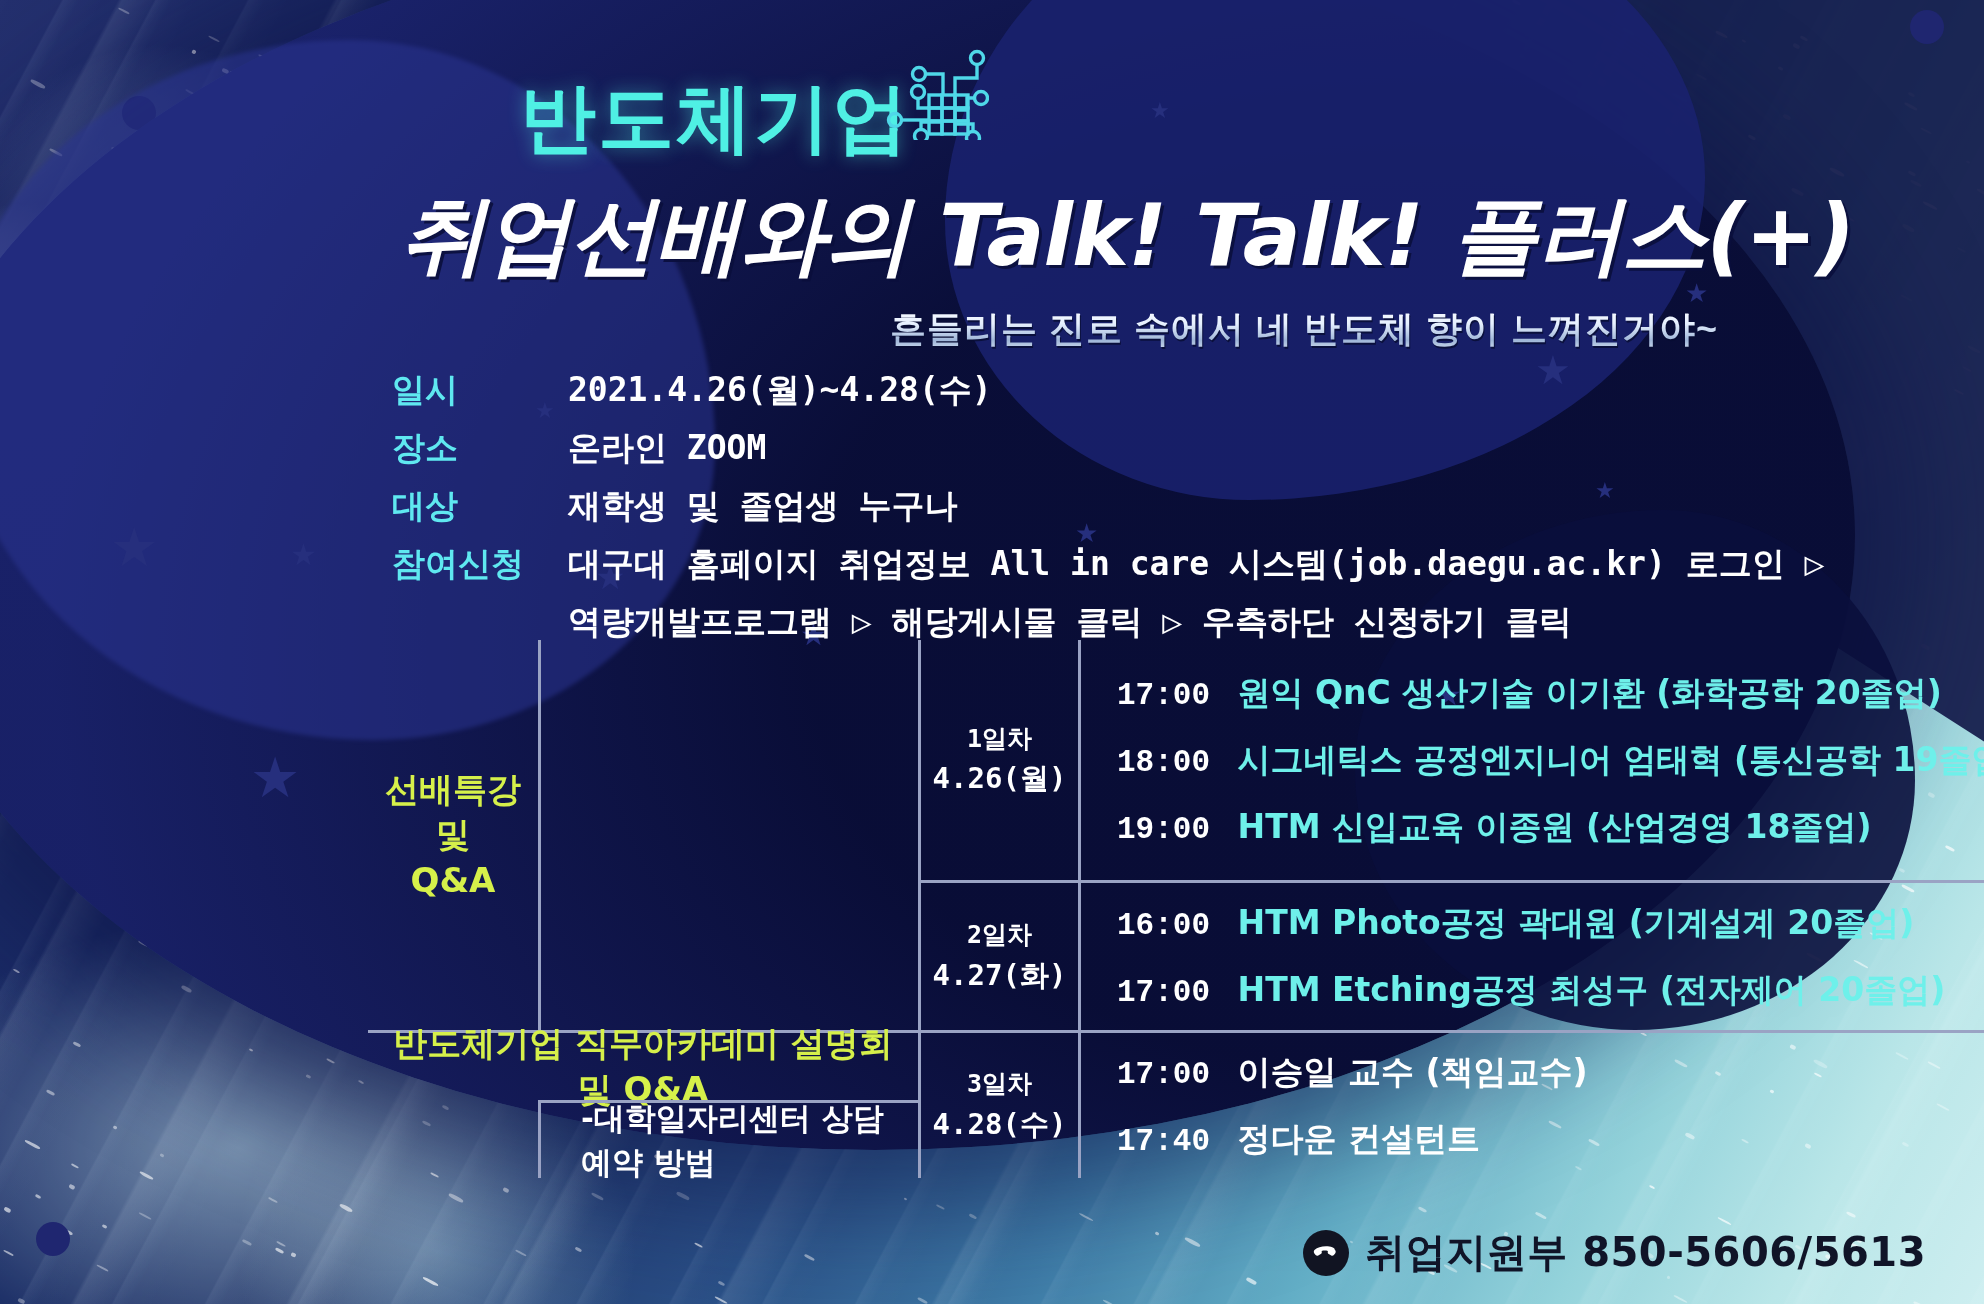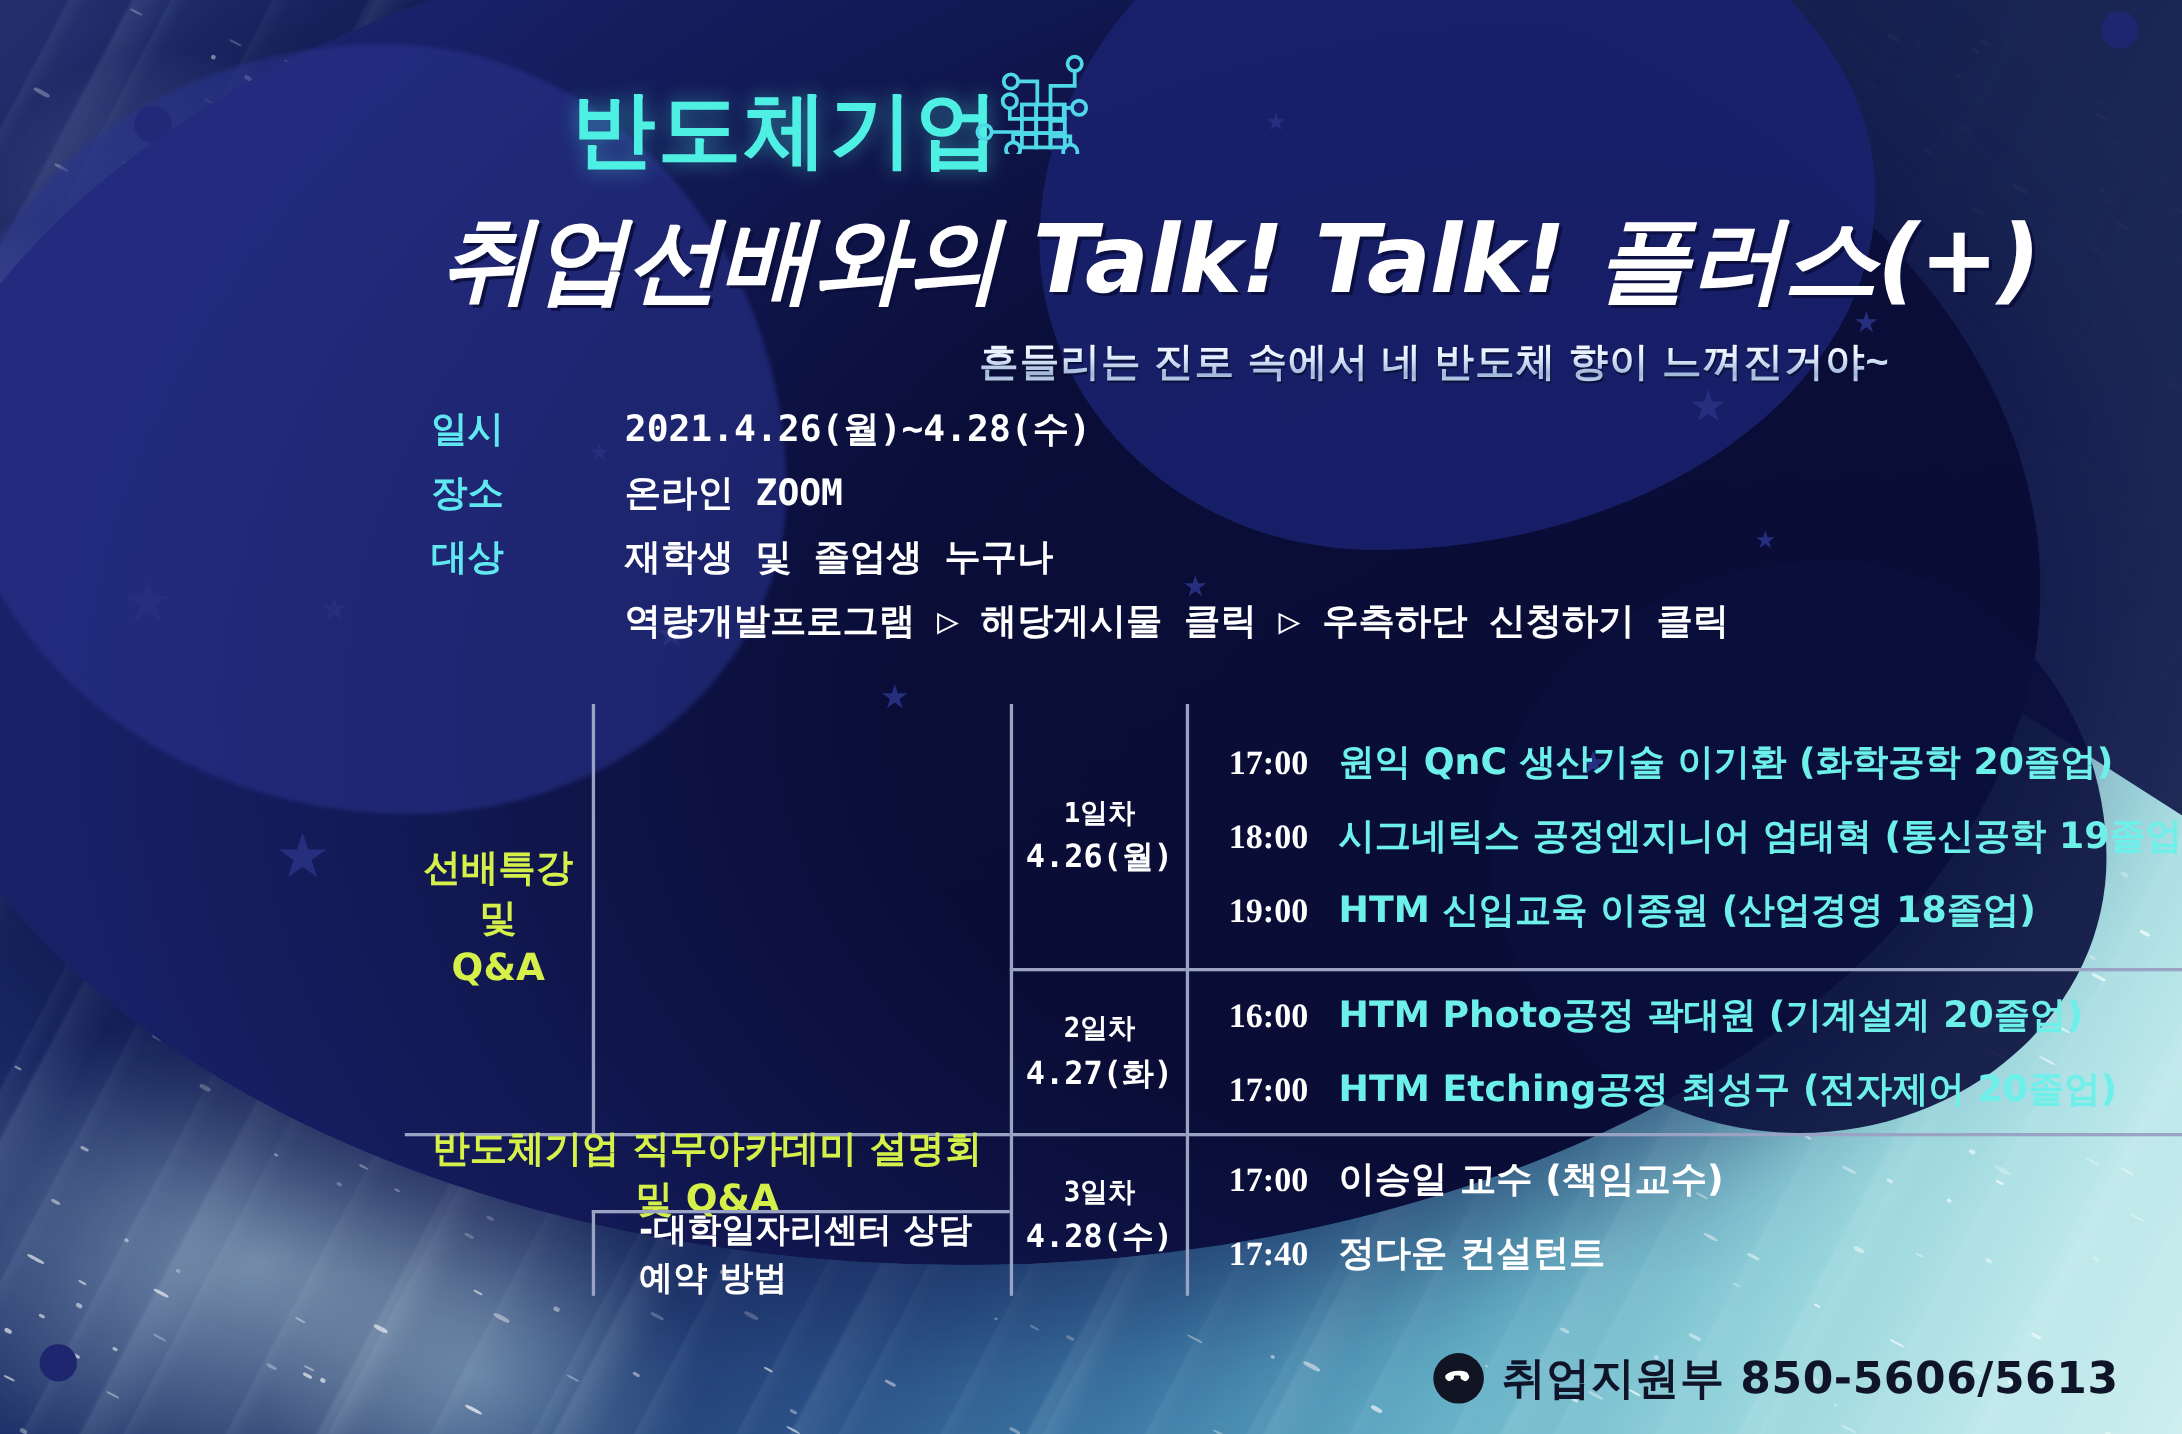--- a/index.html
+++ b/index.html
@@ -177,21 +177,21 @@
     text-align:left; width:100%; padding-left:30px;
     font-family:"DejaVu Sans","Liberation Sans",sans-serif;
   }
   .c-day {
     font-size:29px; font-weight:bold; line-height:1.45; text-align:center; color:#fff;
     font-family:"DejaVu Sans Mono","Liberation Mono",monospace;
   }
   .c-day .dn { font-size:25px; }
   .c-sessions { display:flex; flex-direction:column; justify-content:center; gap:22px; width:100%; padding-left:26px; }
   .sess { font-size:33px; font-weight:bold; white-space:nowrap; font-family:"DejaVu Sans","Liberation Sans",sans-serif; }
-  .sess .t { color:#ffffff; font-family:Liberation Serif, serif; font-size:31px; }
+  .sess .t { color:#ffffff; font-family:Liberation Mono, monospace; font-size:31px; }
   .sess .n { color:#6ef0ea; margin-left:16px;text-align:right; }
   .sess .n.white { color:#ffffff; }
   .row-title {
     color:#d6f04a; font-size:34px; font-weight:bold; text-align:center; width:100%;
     font-family:"DejaVu Sans","Liberation Sans",sans-serif;
   }
 
   
   .contact {
     position:absolute; right:58px; bottom:24px;
@@ -462,20 +462,24 @@
       <span class="info-value">2021.4.26(월)~4.28(수)</span>
     </div>
     <div class="info-row">
       <span class="info-label">장소</span>
       <span class="info-value">온라인 ZOOM</span>
     </div>
     <div class="info-row">
       <span class="info-label">대상</span>
       <span class="info-value">재학생 및 졸업생 누구나</span>
     </div>
+    <div class="info-row">
+      <span class="info-label wide">참여신청</span>
+      <span class="info-value">대구대 홈페이지 취업정보 All in care 시스템(job.daegu.ac.kr) 로그인 ▷</span>
+    </div>
     <div class="info-sub">역량개발프로그램 ▷ 해당게시물 클릭 ▷ 우측하단 신청하기 클릭</div>
   </div>
 
   <div class="sched">
 
     <div class="cell" style="grid-row:1 / span 2; grid-column:1;">
       <div class="c-cat">
         <div>선배특강</div>
         <div>및</div>
         <div>Q&amp;A</div>

